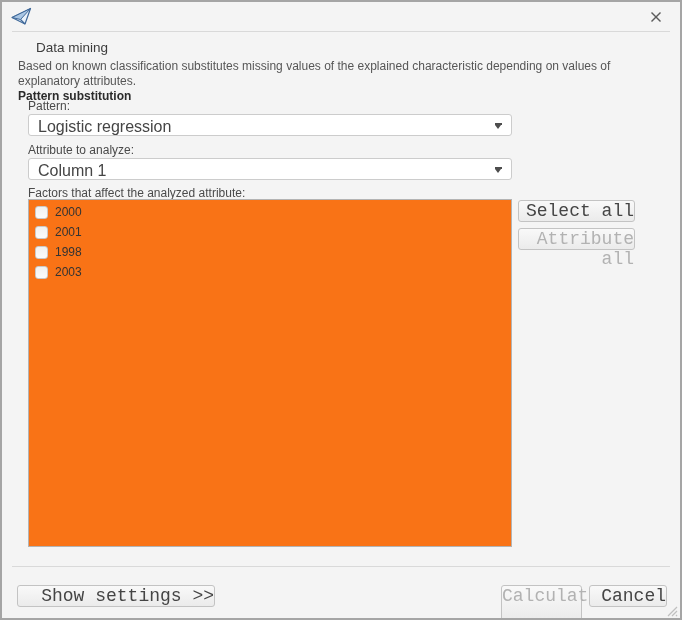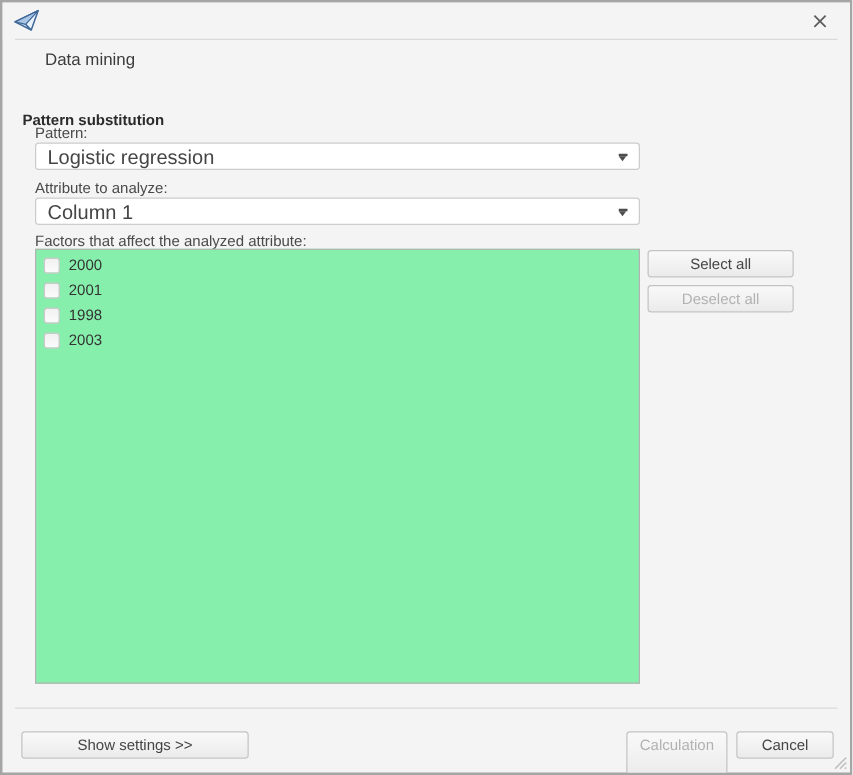--- a/index.html
+++ b/index.html
@@ -32,38 +32,38 @@
   .sel-method{top:112px;}
   .sel-attr{top:156px;padding-left:24px;}
   .select .value{position:absolute;left:9px;top:3px;font-size:16px;color:#454545;}
   .dd-arrow{position:absolute;right:8px;top:7px;width:9px;height:8px;}
   .dd-arrow .bar{position:absolute;left:1px;top:1px;width:7px;height:1.5px;background:#4d4d4d;}
   .dd-arrow .tri{position:absolute;left:1px;top:3px;width:0;height:0;
     border-left:3.5px solid transparent;border-right:3.5px solid transparent;border-top:4px solid #4d4d4d;}
   
   .listbox{
     position:absolute;left:26px;top:197px;width:484px;height:348px;box-sizing:border-box;
-    background:#86efac;border:1px solid #b3b3b3;padding-top:3px;overflow:hidden;
+    background:#f97316;border:1px solid #b3b3b3;padding-top:3px;overflow:hidden;
   }
   .list-row{position:relative;height:20px;}
   .checkbox{
     position:absolute;left:6px;top:3px;width:13px;height:13px;box-sizing:border-box;
     border:1px solid #c9c9c9;border-radius:3px;background:linear-gradient(#f1f1f1,#fbfbfb);
   }
   .row-label{position:absolute;left:26px;top:2px;font-size:12px;color:#333;}
   
   .btn{
     position:absolute;box-sizing:border-box;border:1px solid #c3c3c3;border-radius:3px;
-    background:linear-gradient(#f9f9f9,#ebebeb);font-size:12px;color:#454545;
-    text-align:center;line-height:20px;cursor:default;
+    background:linear-gradient(#f9f9f9,#ebebeb);font-size:18px;color:#454545;
+    text-align:right;line-height:20px;cursor:default;font-family:Liberation Mono, monospace;
   }
   .btn.disabled{color:#b2b2b2;}
   .btn-select-all{left:516px;top:198px;width:117px;height:22px;}
   .btn-deselect-all{left:516px;top:226px;width:117px;height:22px;}
-  .btn-settings{left:15px;top:583px;width:182px;height:22px;}
+  .btn-settings{left:15px;top:583px;width:198px;height:22px;}
   .btn-calc{left:499px;top:583px;width:81px;height:37px;}
   .btn-cancel{left:587px;top:583px;width:78px;height:22px;}
   
   .grip{position:absolute;right:2px;bottom:2px;width:13px;height:13px;}
 </style>
 </head>
 <body>
 
 <div class="window">
 
@@ -79,20 +79,21 @@
     <span class="close-btn">
       <svg width="16" height="16" viewBox="0 0 16 16">
         <line x1="3.5" y1="3.5" x2="12.5" y2="12.5" stroke="#5c5c5c" stroke-width="1.4"></line>
         <line x1="12.5" y1="3.5" x2="3.5" y2="12.5" stroke="#5c5c5c" stroke-width="1.4"></line>
       </svg>
     </span>
   </div>
   <div class="sep sep-top"></div>
 
   <div class="heading">Pattern substitution</div>
+  <div class="desc">Based on known classification substitutes missing values of the explained characteristic depending on values of explanatory attributes.</div>
 
   <div class="field-label lbl-method">Pattern:</div>
   <div class="select sel-method">
     <span class="value">Logistic regression</span>
     <span class="dd-arrow">
         <span class="bar"></span>
         <span class="tri"></span>
       </span>
   </div>
 
@@ -119,21 +120,21 @@
         <span class="checkbox"></span>
         <span class="row-label">1998</span>
       </div>
       <div class="list-row">
         <span class="checkbox"></span>
         <span class="row-label">2003</span>
       </div>
     </div>
 
   <div class="btn btn-select-all">Select all</div>
-  <div class="btn btn-deselect-all disabled">Deselect all</div>
+  <div class="btn btn-deselect-all disabled">Attribute all</div>
 
   <div class="sep sep-bottom"></div>
   <div class="btn btn-settings">Show settings &gt;&gt;</div>
   <div class="btn btn-calc disabled">Calculation</div>
   <div class="btn btn-cancel">Cancel</div>
 
   <span class="grip">
     <svg width="13" height="13" viewBox="0 0 13 13">
       <line x1="12" y1="3" x2="3" y2="12" stroke="#c0c0c0" stroke-width="1.3"></line>
       <line x1="12" y1="7" x2="7" y2="12" stroke="#c0c0c0" stroke-width="1.3"></line>

